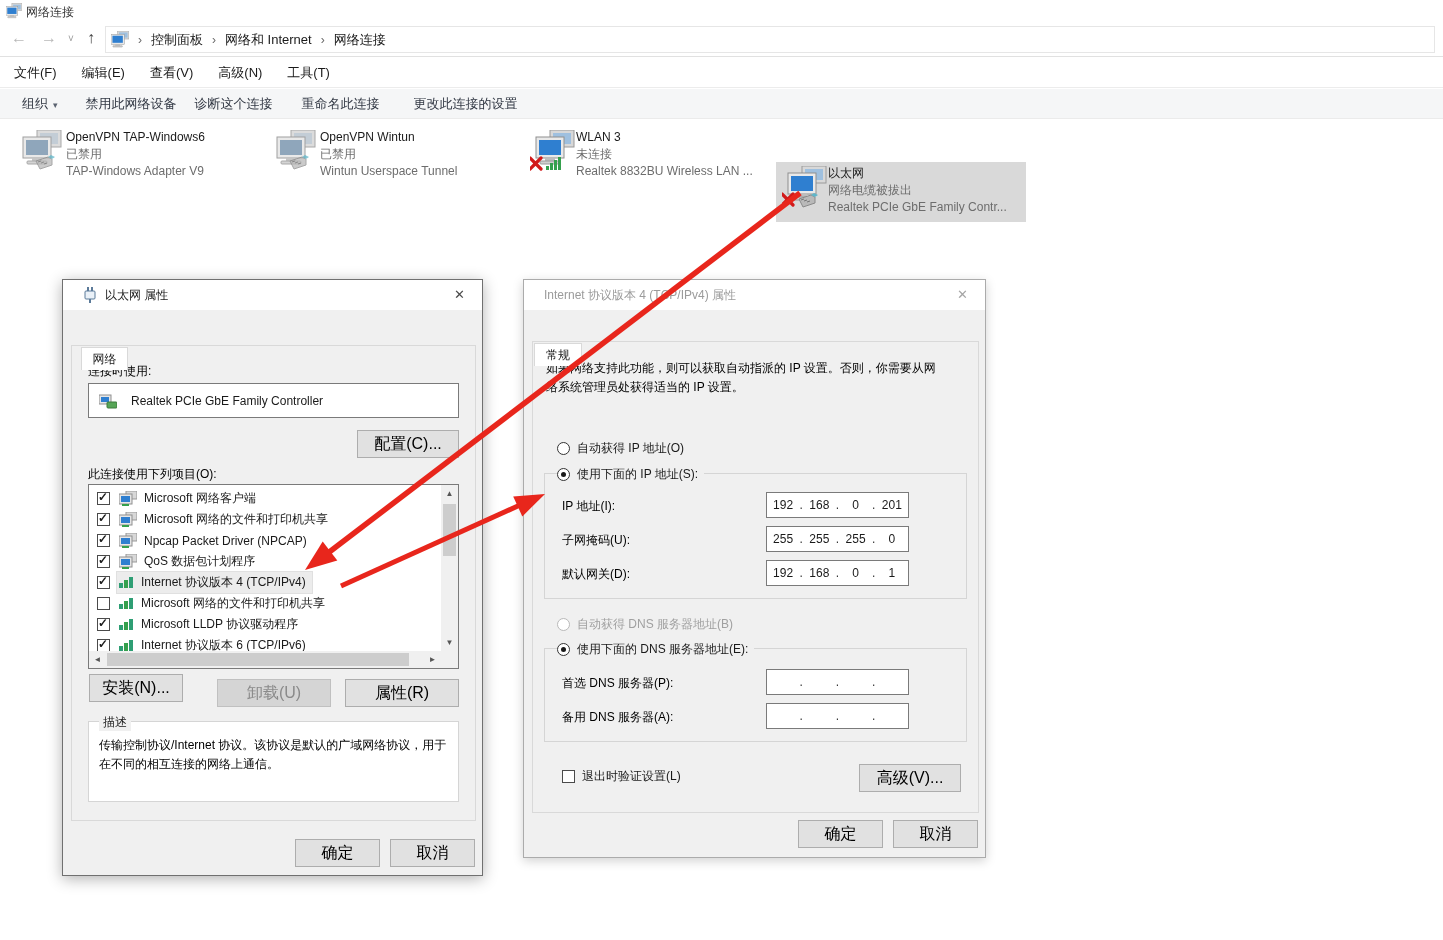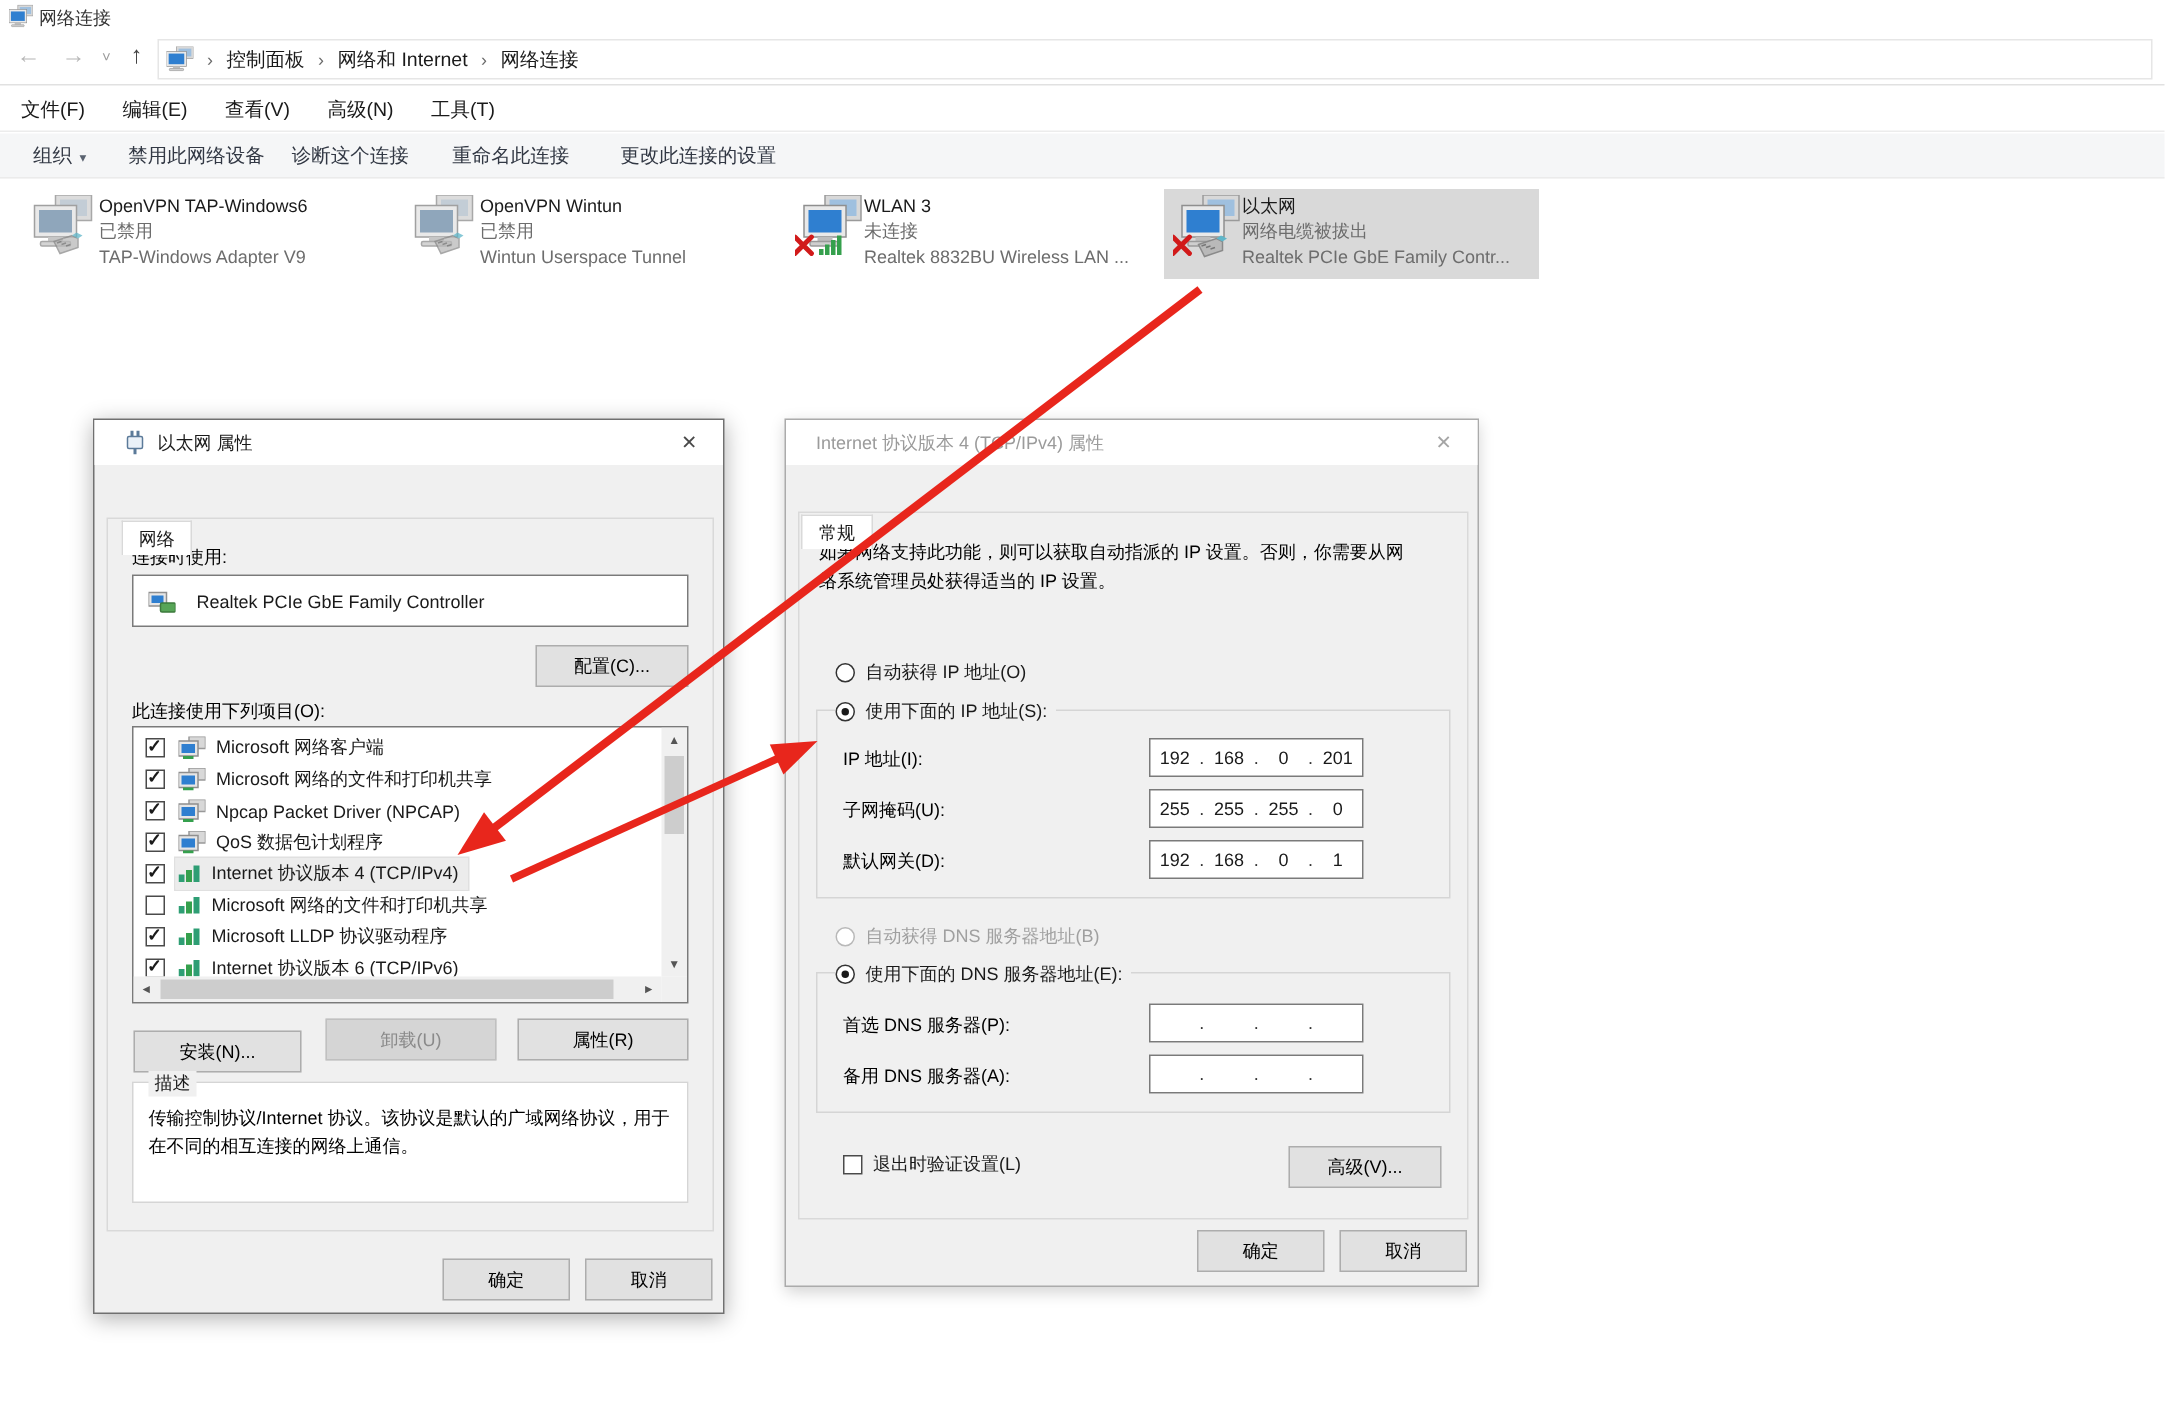--- a/index.html
+++ b/index.html
@@ -17,21 +17,21 @@
   .crumbsep { color:#6a6a6a; font-size:12px; padding:0 9px; }
   .crumb { font-size:13px; color:#1a1a1a; }
   .menurow { left:0; top:58px; width:1443px; height:30px; background:#fff; border-bottom:1px solid #ececec; display:flex; align-items:center; padding-left:10px; gap:17px; }
   .menuitem { font-size:13px; color:#1a1a1a; padding:2px 4px; }
   .cmdbar { left:0; top:89px; width:1443px; height:30px; background:#f5f6f7; border-bottom:1px solid #ebebeb; display:flex; align-items:center; }
   .cmditem { font-size:13px; color:#323844; }
   .caret::after { content:"▾"; font-size:9px; color:#5a6270; margin-left:5px; }
 
   
   .adapter { top:126px; height:60px; width:250px; display:flex; }
-  .adapter.sel { background:#d9d9d9; }
+  .adapter.sel { background:#d9d9d9;margin-top:36px; }
   .ad-ico { width:52px; padding:4px 2px 0 6px; position:relative; flex:none; }
   .ad-txt { padding-top:3px; line-height:17px; font-size:12px; overflow:hidden; white-space:nowrap; }
   .ad-name { color:#1a1a1a; }
   .ad-sub { color:#6d6d6d; }
 
   
   .dlg { background:#f0f0f0; }
   .dlg.active { border:1px solid #707070; box-shadow:0 3px 14px rgba(0,0,0,.3); }
   .dlg.inactive { border:1px solid #ababab; box-shadow:0 3px 10px rgba(0,0,0,.18); }
   .dtitle { position:absolute; left:0; top:0; right:0; height:30px; background:#fff; display:flex; align-items:center; padding-left:20px; }
@@ -39,21 +39,21 @@
   .dlg.inactive .dtitle .txt { color:#9b9b9b; margin-left:0; }
   .dclose { position:absolute; right:0; top:0; width:45px; height:29px; text-align:center; line-height:29px; font-size:13px; color:#4a4a4a; }
   .dlg.inactive .dclose { color:#a5a5a5; }
 
   .tab { position:absolute; font-size:12px; text-align:center; border:1px solid #d9d9d9; background:#f0f0f0;margin-top:24px; }
   .tab.on { background:#fff; border-bottom:none; z-index:3; }
   .tabpage { position:absolute; border:1px solid #d9d9d9; background:#f0f0f0; }
 
   .lbl { position:absolute; font-size:12px; color:#000; }
   .field { position:absolute; background:#fff; border:1px solid #7a7a7a; }
-  .btn { position:absolute; background:#e1e1e1; border:1px solid #adadad; font-size:12px; color:#000; text-align:center; display:flex; align-items:center; justify-content:center; }
+  .btn { position:absolute; background:#e1e1e1; border:1px solid #adadad; font-size:16px; color:#000; text-align:center; display:flex; align-items:center; justify-content:center; }
   .btn.dis { background:#d5d5d5; border-color:#c0c0c0; color:#8a8a8a; }
 
   
   .lirow { display:flex; align-items:center; height:21px; padding-left:8px; gap:7px; white-space:nowrap; }
   .cb { width:13px; height:13px; background:#fff; border:1px solid #4a4a4a; position:relative; flex:none; }
   .cb.on::after { content:"✓"; position:absolute; left:0px; top:-3px; font-size:12px; font-weight:bold; color:#1a1a1a; }
   .selwrap { display:flex; align-items:center; gap:7px; padding:2px 6px 2px 2px; }
   .selwrap.sel { background:#ececec; outline:1px solid #e0e0e0; }
   .litxt { font-size:12px; }
   .sb { background:#f0f0f0; position:absolute; }
@@ -343,21 +343,21 @@
     </div>
 
     <div class="sb" style="left:0;bottom:0;height:17px;right:17px">
       <div class="sbarrow" style="left:0">◄</div>
       <div class="sbthumb" style="top:2px;bottom:2px;left:18px;width:302px"></div>
       <div class="sbarrow" style="right:0">►</div>
     </div>
     <div class="sb" style="right:0;bottom:0;width:17px;height:17px"></div>
   </div>
 
-  <div class="btn" style="left:26px;top:407px;width:112px;height:28px">安装(N)...</div>
+  <div class="btn" style="left:26px;top:394px;width:94px;height:28px">安装(N)...</div>
   <div class="btn dis" style="left:154px;top:399px;width:114px;height:28px">卸载(U)</div>
   <div class="btn" style="left:282px;top:399px;width:114px;height:28px">属性(R)</div>
 
   <div class="groupbox" style="left:25px;top:441px;width:371px;height:81px;background:#fff">
     <span class="gb-label">描述</span>
     <div class="desc-inner" style="left:10px;top:14px;right:10px">传输控制协议/Internet 协议。该协议是默认的广域网络协议，用于在不同的相互连接的网络上通信。</div>
   </div>
 
   <div class="btn" style="left:232px;top:559px;width:85px;height:28px">确定</div>
   <div class="btn" style="left:327px;top:559px;width:85px;height:28px">取消</div>

